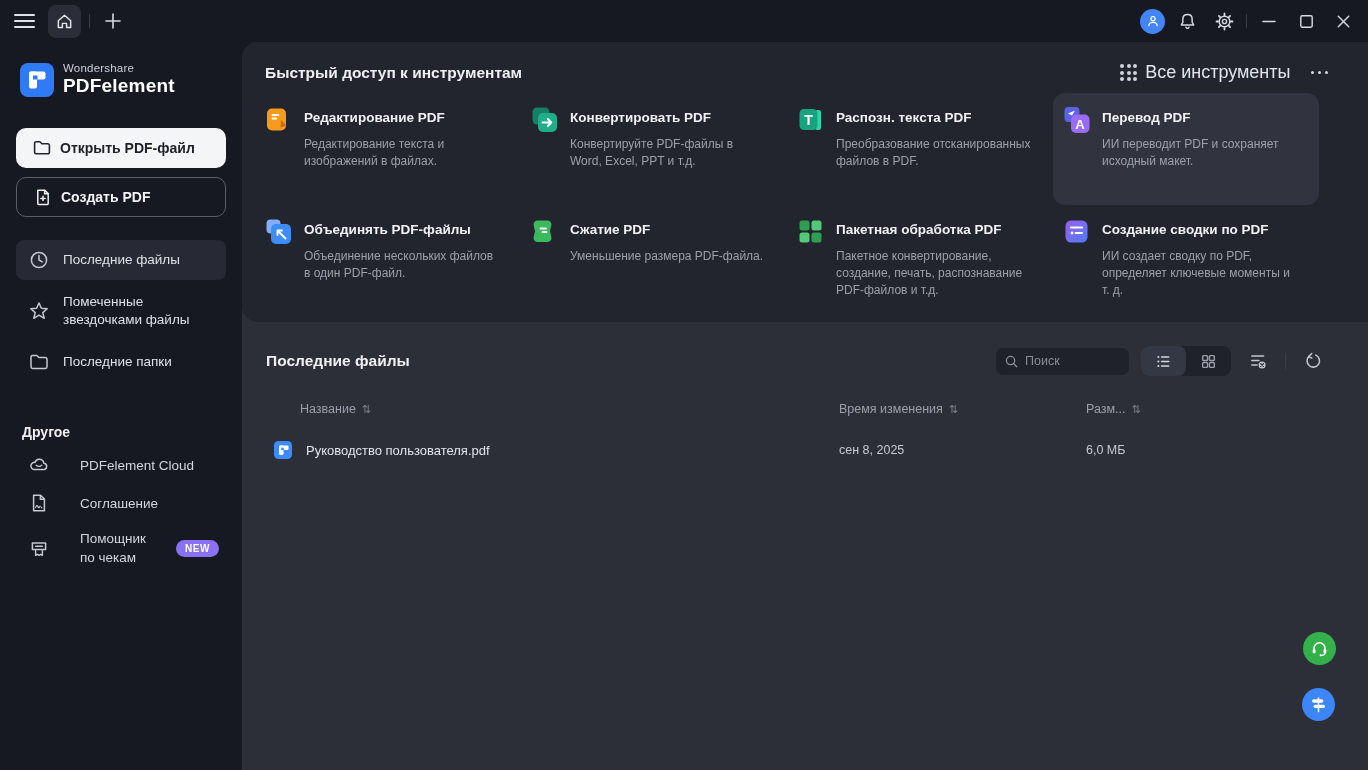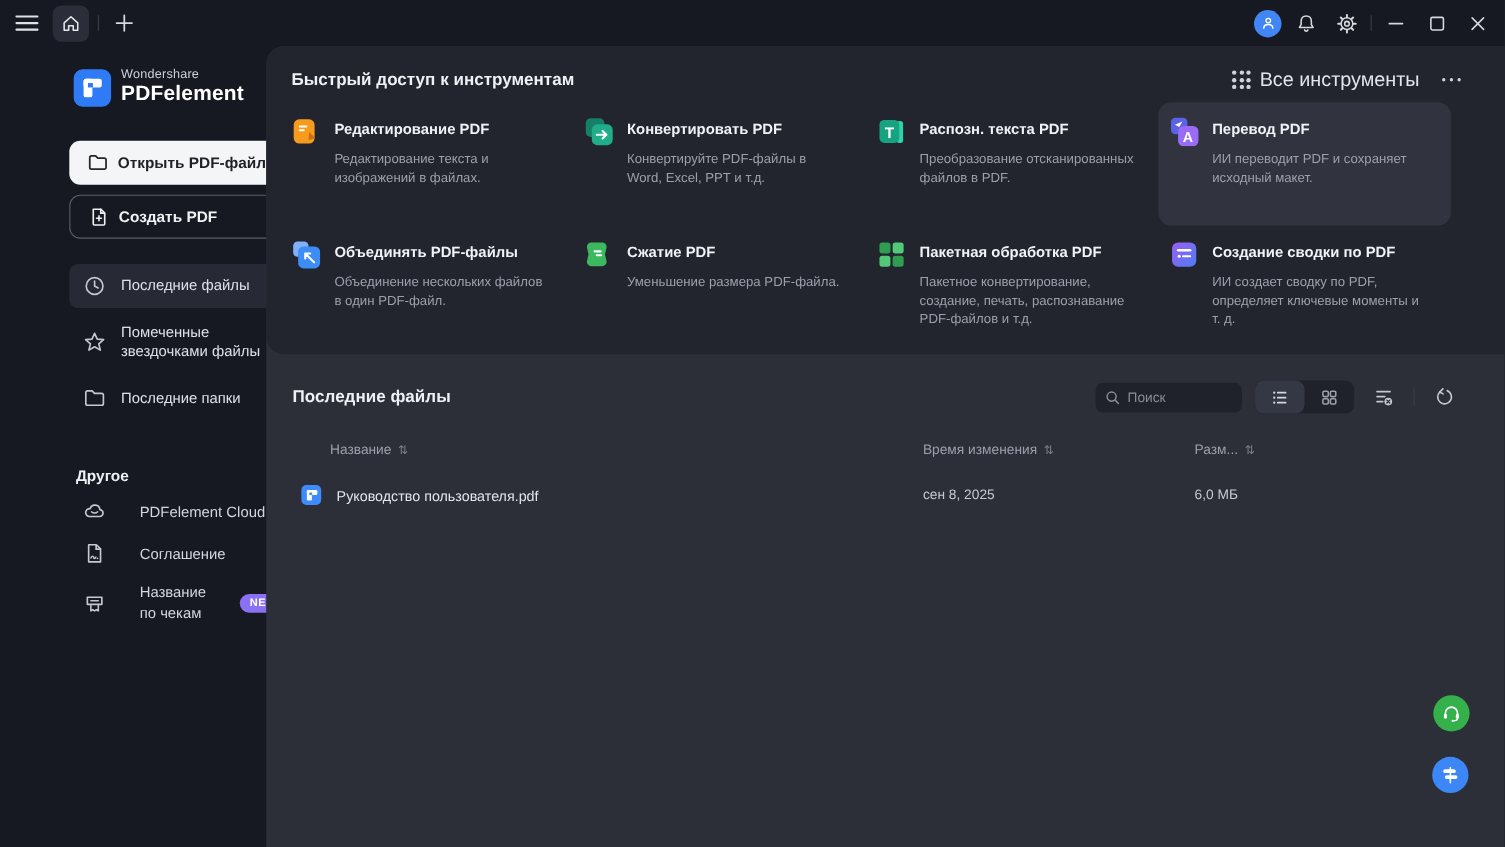--- a/index.html
+++ b/index.html
@@ -15,21 +15,21 @@
   .tb-left { display:flex; align-items:center; gap:8px; padding-left:10px; }
   .hamburger { width:30px; height:30px; display:flex; flex-direction:column; justify-content:center; gap:4px; cursor:pointer; padding:0 4px; }
   .hamburger span { display:block; width:21px; height:2px; background:#dfe2e8; border-radius:1px; }
   .home-btn { width:33px; height:33px; background:#2b2e38; border-radius:8px; display:flex; align-items:center; justify-content:center; cursor:pointer; }
   .tb-sep { width:1px; height:14px; background:#3b3e48; }
   .icon-btn { width:30px; height:30px; display:flex; align-items:center; justify-content:center; cursor:pointer; border-radius:6px; }
   .tb-right { margin-left:auto; display:flex; align-items:center; gap:7px; padding-right:10px; }
   .avatar { width:25px; height:25px; border-radius:50%; background:#4285f4; display:flex; align-items:center; justify-content:center; cursor:pointer; }
 
   
-  .sidebar { position:absolute; left:0; top:42px; width:242px; height:728px; padding:0 16px;margin-left:47px; }
+  .sidebar { position:absolute; left:0; top:42px; width:242px; height:728px; padding:0 16px; }
   .brand { display:flex; align-items:center; gap:9px; margin:20px 0 0 4px; }
   .brand-icon { width:34px; height:34px; border-radius:8px; background:#2f7bf5; position:relative; flex:0 0 auto; }
   .brand-text .wond { font-size:11.5px; color:#ccd0d8; letter-spacing:.2px; }
   .brand-text .pdfe { font-size:19px; font-weight:bold; color:#ffffff; margin-top:1px; letter-spacing:.2px; }
   .side-btn { width:210px; height:40px; border-radius:10px; display:flex; align-items:center; gap:8px; padding:0 16px; cursor:pointer; font-size:14px; font-weight:bold; }
   .side-btn.primary { background:#f4f5f7; color:#1d2027; margin-top:31px; }
   .side-btn.outline { background:transparent; border:1px solid #5a5e68; color:#f0f2f6; margin-top:9px; }
   .nav { margin-top:23px; display:flex; flex-direction:column; gap:4px; }
   .nav-item { display:flex; align-items:center; gap:13px; padding:9px 12px; border-radius:8px; cursor:pointer; color:#dde0e7; font-size:13.5px; }
   .nav-item.active { background:#272a34; }
@@ -254,21 +254,21 @@
   </div>
 
   <div class="other-item">
     <span>
       <svg viewBox="0 0 22 22" width="22" height="22">
           <path d="M4.4 5 h13.2 v6.4 H4.4 Z" fill="none" stroke="#c3c8d1" stroke-width="1.5" stroke-linejoin="round"></path>
           <path d="M7.6 11.4 v6 l1.7-1.1 1.7 1.1 1.7-1.1 1.7 1.1 v-6" fill="none" stroke="#c3c8d1" stroke-width="1.4" stroke-linejoin="round"></path>
           <path d="M7.6 8.2 h6.8" stroke="#c3c8d1" stroke-width="1.4" stroke-linecap="round"></path>
         </svg>
     </span>
-    <span class="lbl" style="width:105px; line-height:1.35;">Название по чекам</span>
+    <span class="lbl" style="width:105px; line-height:1.35;">Помощник по чекам</span>
     <span class="badge-new">NEW</span>
   </div>
 </div>
 
 <div class="main">
 
   <div class="tools-panel">
     <div class="qa-header">
       <div class="qa-title">Быстрый доступ к инструментам</div>
       <div class="qa-right">

